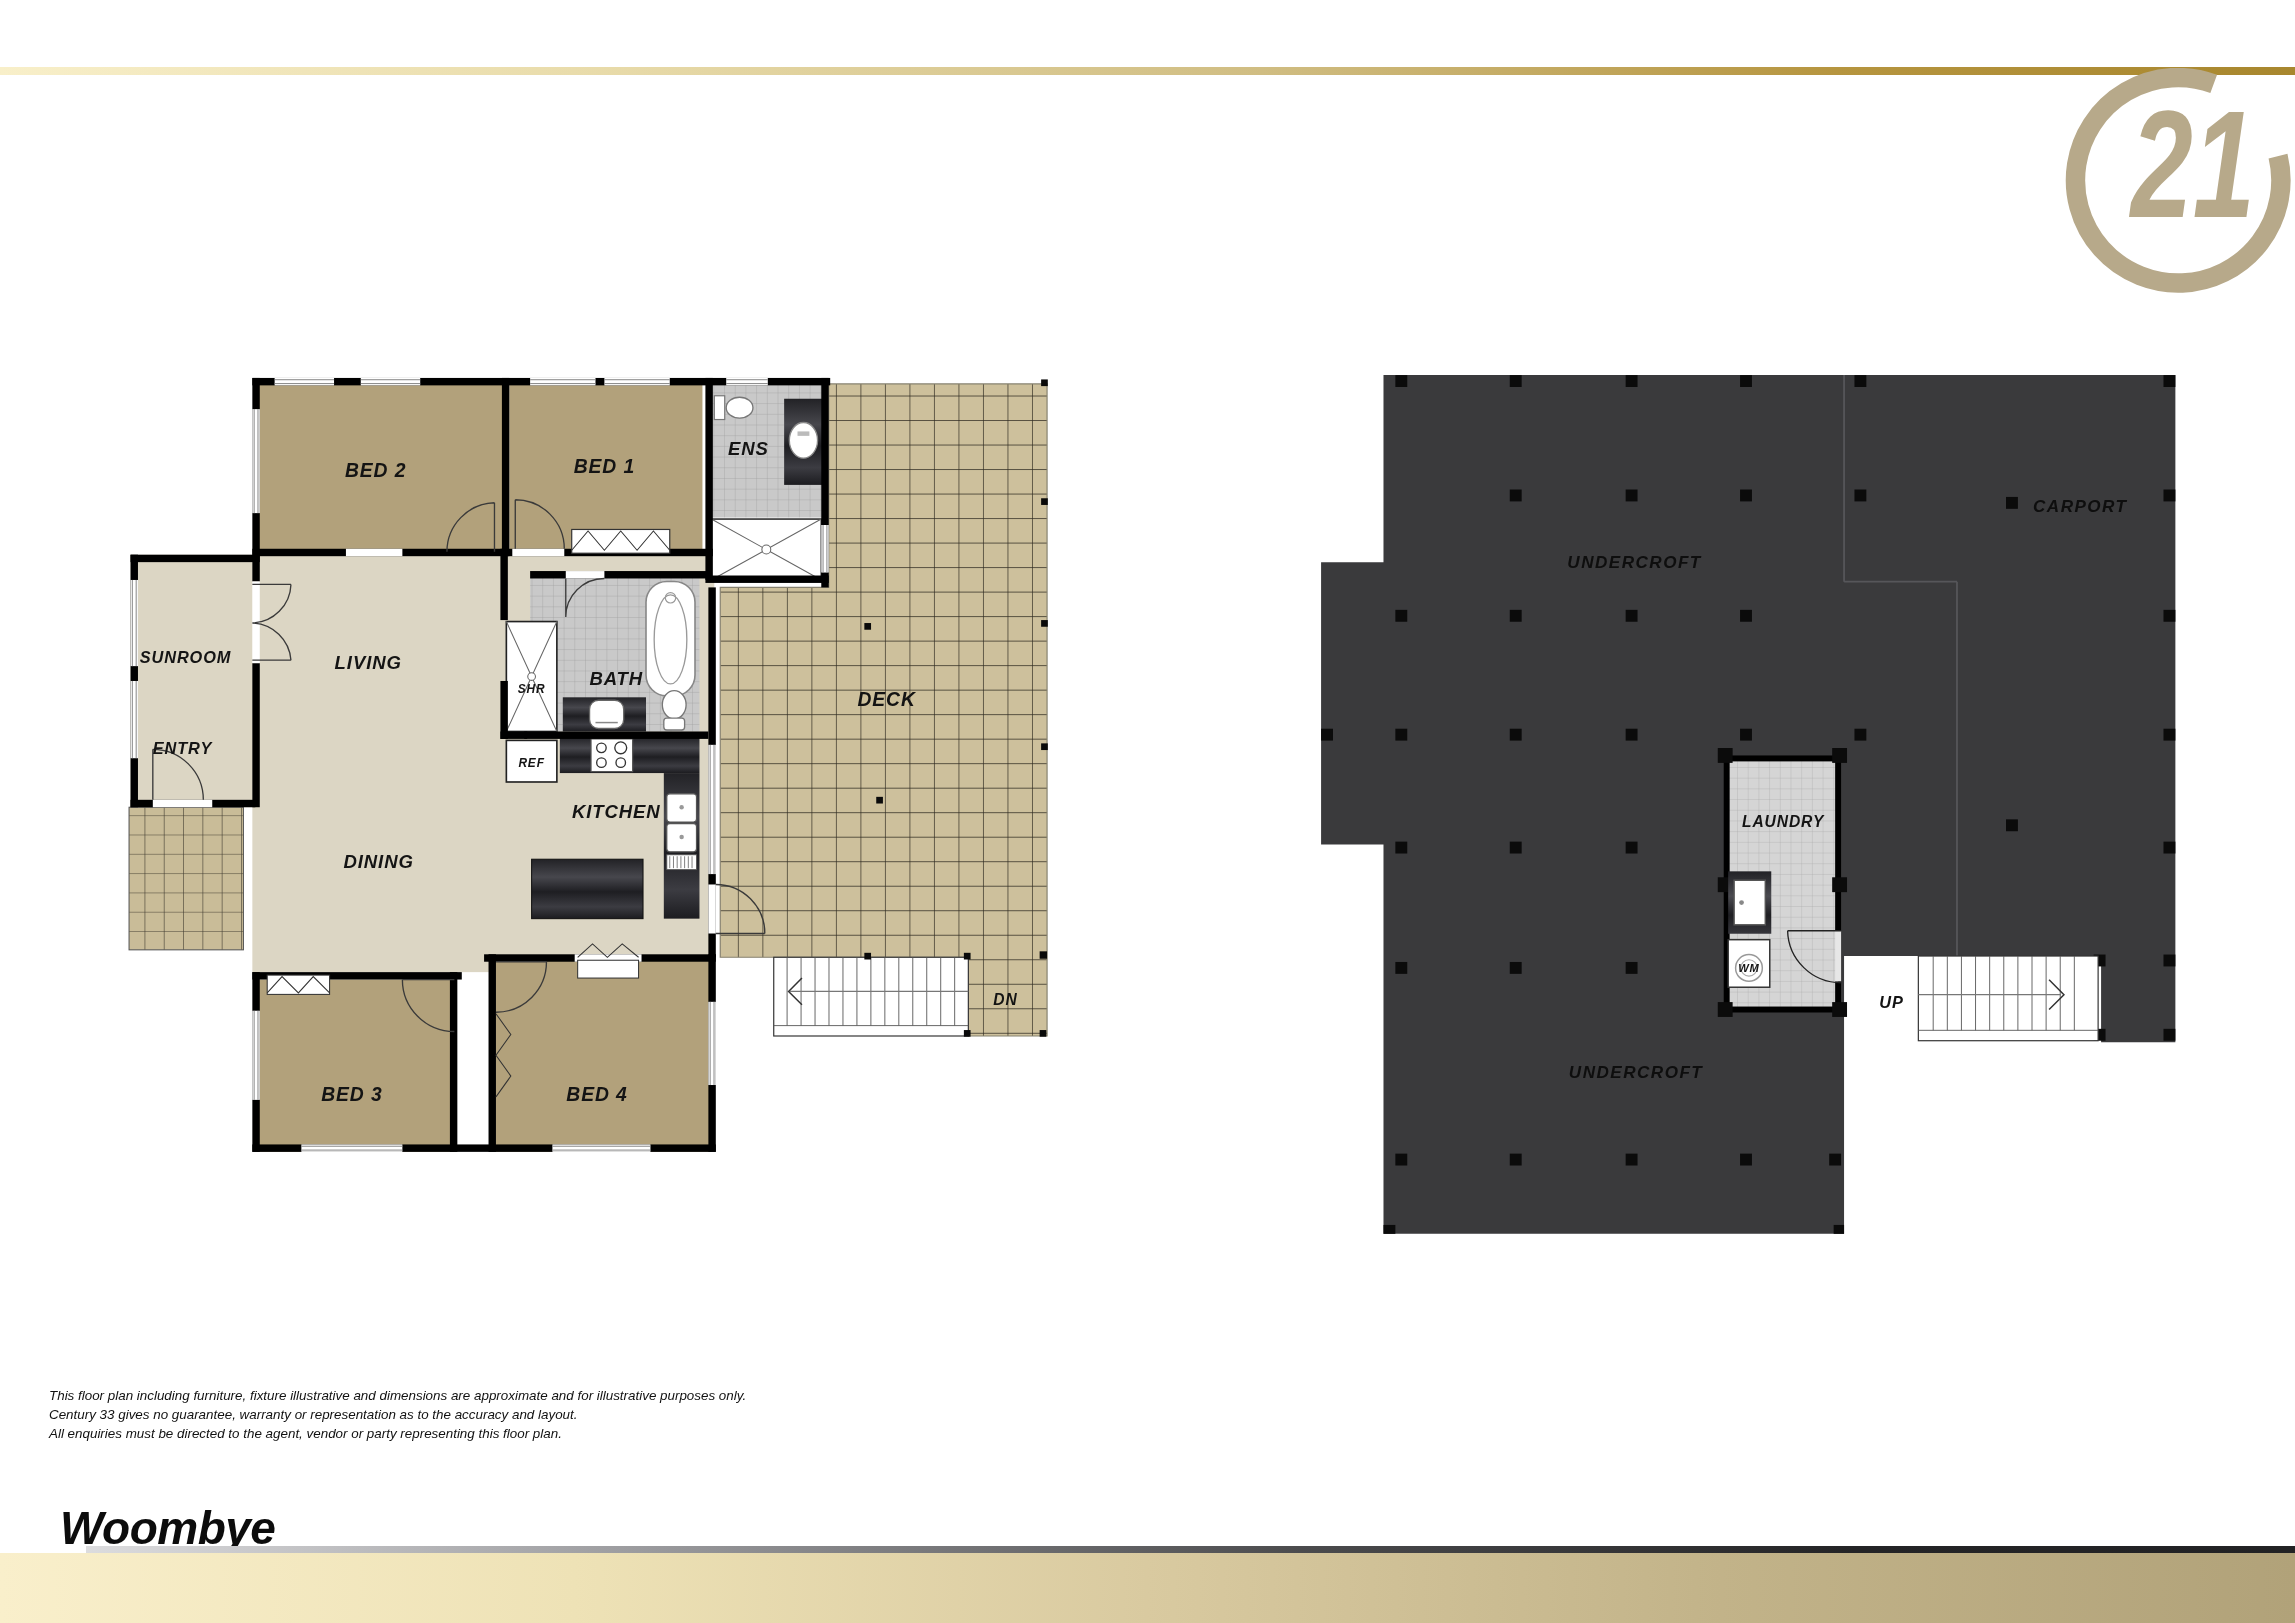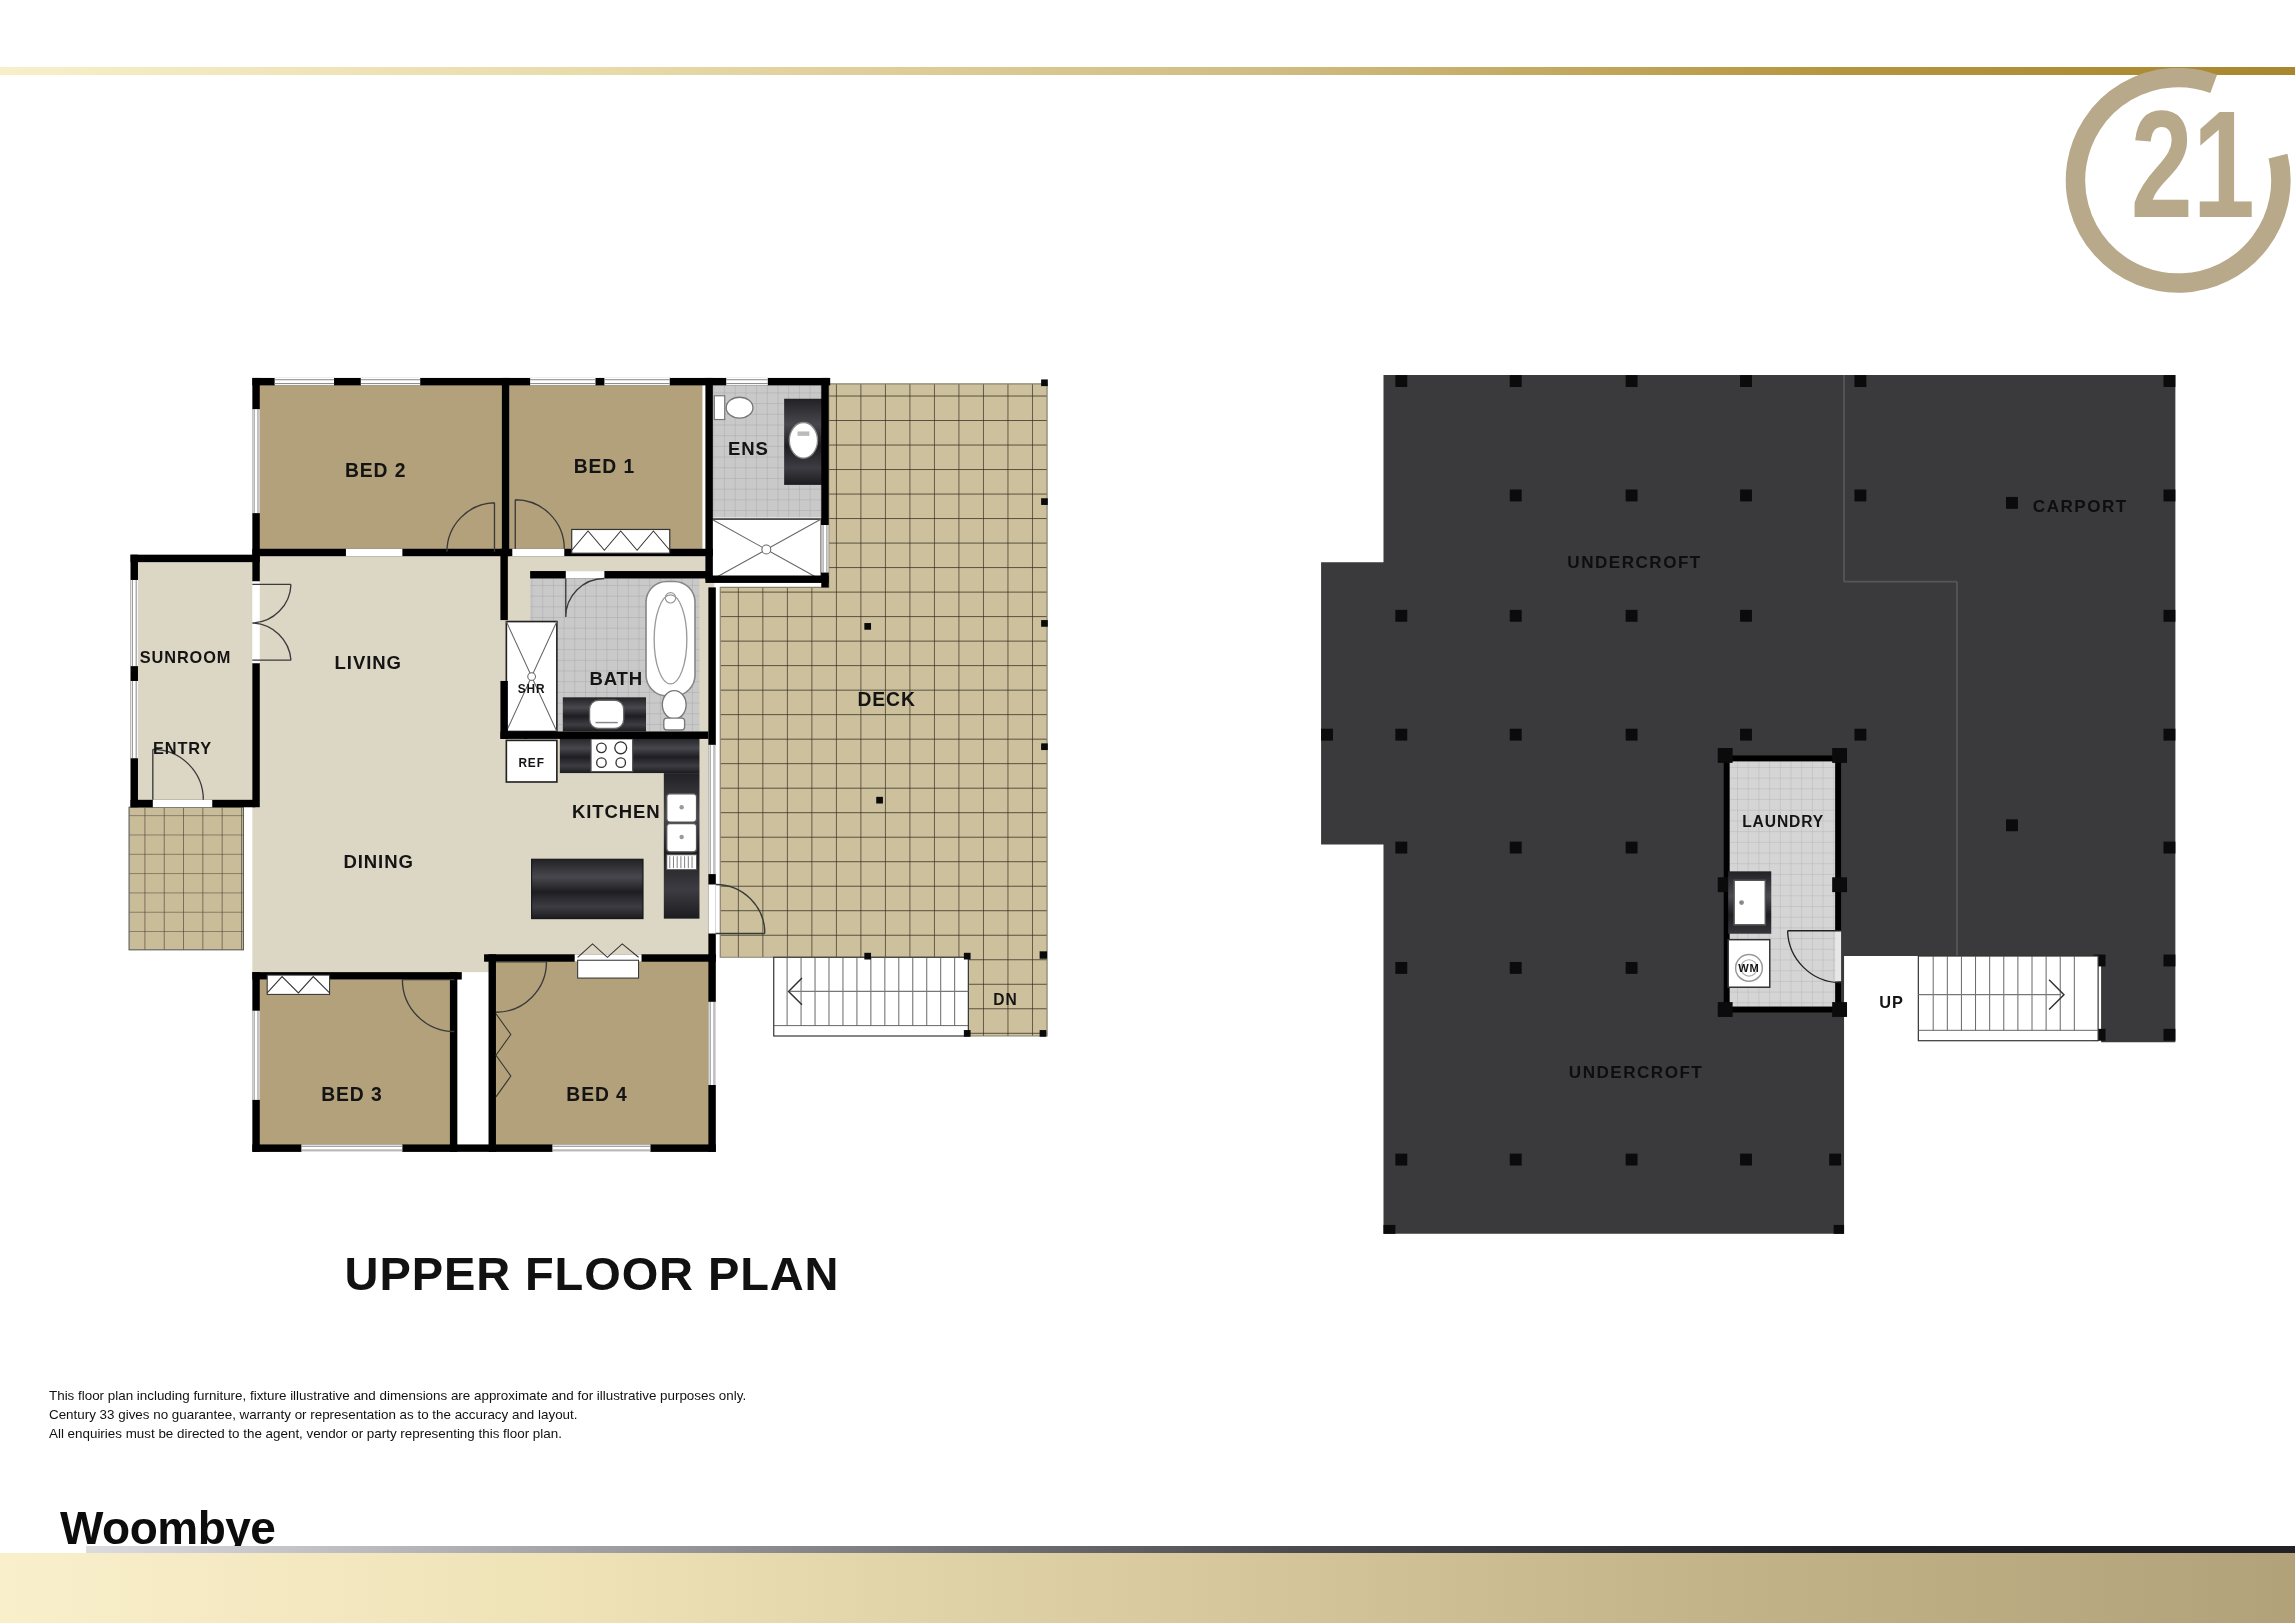--- a/index.html
+++ b/index.html
@@ -1,17 +1,17 @@
 <!DOCTYPE html>
 <html style="font-size:7.4px"><head>
 <meta charset="utf-8">
 <style>
   html,body{margin:0;padding:0;background:#fff;}
   .page{position:relative;width:2295px;height:1623px;background:#ffffff;overflow:hidden;
-        font-family:"Liberation Sans","DejaVu Sans",sans-serif;}
+        font-family:"Liberation Sans","DejaVu Sans",sans-serif;font-style:italic;}
   
   .topbar{position:absolute;left:0;top:0;width:2295px;height:67px;
       background:linear-gradient(90deg,#e8e6e7 0%,#c2c0c1 14%,#8e8e8e 32%,#5555566 0,#565656 50%,#2e2e30 68%,#19191b 84%,#101012 100%);}
   .topbar-gold{position:absolute;left:0;top:67px;width:2295px;height:8.3px;
       background:linear-gradient(90deg,#f8efc9 0%,#e9dcab 25%,#d0bd82 55%,#b6953f 80%,#a8872e 100%);}
   .botstrip{position:absolute;left:86px;right:0;top:1546px;height:7.4px;
       background:linear-gradient(90deg,#dcdcde 0%,#9b9b9e 25%,#4b4b4d 55%,#242426 80%,#222224 100%);}
   .botbar{position:absolute;left:0;top:1553px;width:2295px;height:70px;
       background:linear-gradient(90deg,#f9efcb 0%,#eee2b6 25%,#d9caa0 50%,#c2b389 75%,#b1a279 100%);}
   
@@ -374,21 +374,20 @@
     <g>
       <text class="rlabel-dark" x="240" y="132" font-size="11.5" text-anchor="middle">UNDERCROFT</text>
       <text class="rlabel-dark" x="540" y="94" font-size="11.5" text-anchor="middle">CARPORT</text>
       <text class="rlabel" x="340" y="306" font-size="10.5" text-anchor="middle">LAUNDRY</text>
       <text class="rlabel" x="317" y="404" font-size="7.5" text-anchor="middle">WM</text>
       <text class="rlabel" x="413" y="428" font-size="11" text-anchor="middle">UP</text>
       <text class="rlabel-dark" x="241" y="475" font-size="11.5" text-anchor="middle">UNDERCROFT</text>
     </g>
   </svg>
 
-  <div class="plan-title upper">UPPER FLOOR PLAN</div>
 
   <div class="disclaimer">
     <div>This floor plan including furniture, fixture illustrative and dimensions are approximate and for illustrative purposes only.</div>
     <div>Century 33 gives no guarantee, warranty or representation as to the accuracy and layout.</div>
     <div>All enquiries must be directed to the agent, vendor or party representing this floor plan.</div>
   </div>
   <div class="addr2">Woombye</div>
 
   <div class="botstrip"></div>
   <div class="botbar"></div>

